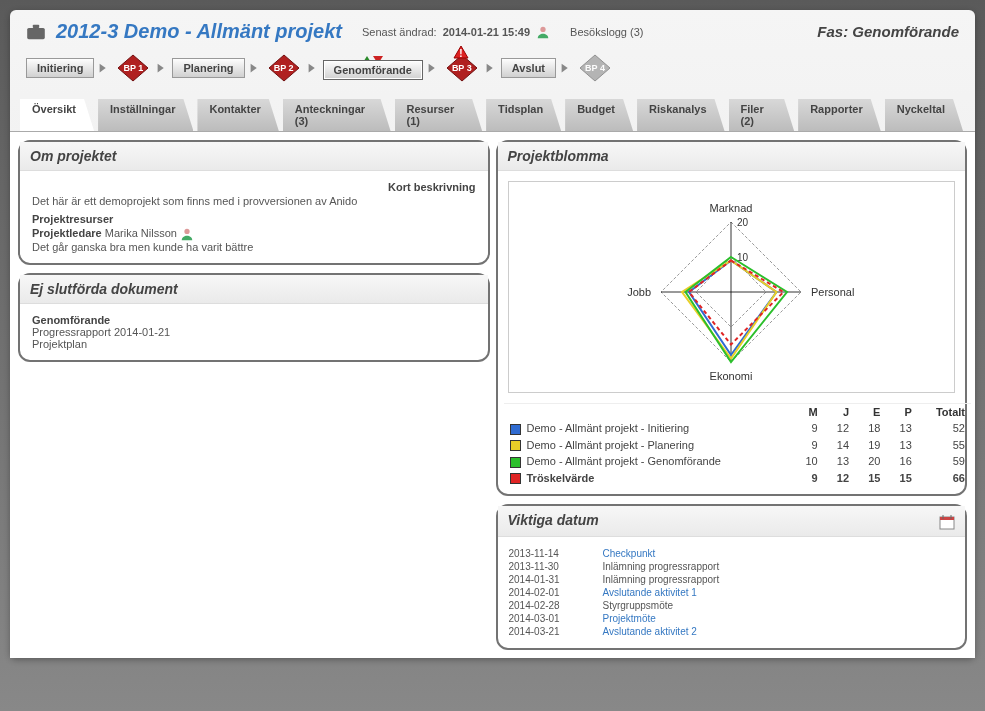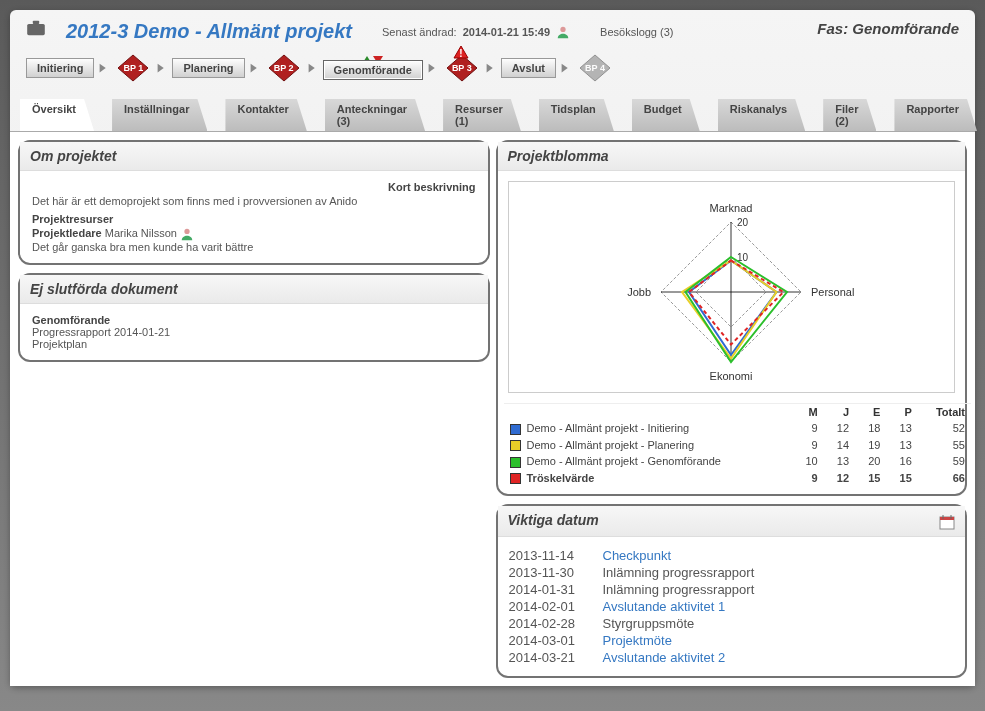--- a/index.html
+++ b/index.html
@@ -13,21 +13,21 @@
   overflow: hidden;
 }
 .app {
   background: linear-gradient(#f5f5f5,#e6e6e6);
   border-radius: 6px;
   margin: 10px;
   padding: 0;
   box-shadow: 0 2px 6px rgba(0,0,0,.3);
 }
 .header { padding: 10px 16px 6px; }
-.title-row { display: flex; gap: 20px; }
+.title-row { display: flex; align-items: center; gap: 10px; }
 .briefcase-icon { width: 20px; height: 16px; fill: #666; }
 .project-title { color:#3578c2; font-size:20px; font-weight:bold; font-style: italic; }
 .meta { font-size: 11px; color:#555; margin-left: 10px; display:flex; align-items:center; gap:6px;}
 .person-icon { width:14px; height:14px; }
 .phase-label { margin-left:auto; font-weight:bold; font-style:italic; color:#444; font-size:15px;}
 
 .workflow { display:flex; align-items:center; gap:3px; margin-top:10px; flex-wrap:wrap;}
 .stage {
   background: linear-gradient(#fdfdfd,#d0d0d0);
   border:1px solid #999;
@@ -41,21 +41,21 @@
 .arrow-icon { width:14px; height:14px; fill:#888;}
 .bp { position:relative; width:38px; height:30px; display:flex; align-items:center; justify-content:center;}
 .bp svg { position:absolute; top:0; left:0;}
 .bp-text { position:relative; color:#fff; font-size:9px; font-weight:bold; z-index:2;}
 .mini-flags { display:flex; gap:1px; margin-bottom:-4px;}
 .tri { width:0; height:0; border-left:5px solid transparent; border-right:5px solid transparent;}
 .tri.g { border-bottom:8px solid #2a8a2a;}
 .tri.r { border-top:8px solid #c22;}
 .warn-badge { position:absolute; top:-8px; left:10px; z-index:3;}
 
-.tabs { display:flex; gap:16px; padding:10px 10px 0; border-bottom:1px solid #aaa;}
+.tabs { display:flex; gap:2px; padding:10px 10px 0; border-bottom:1px solid #aaa;}
 .tab {
   background:linear-gradient(#d8d8d8,#bcbcbc);
   color:#444;
   padding:4px 12px;
   font-size:11px;
   font-weight:bold;
   position:relative;
   margin-right:2px;
   cursor:pointer;
   clip-path: polygon(0 0, calc(100% - 10px) 0, 100% 100%, 0 100%);
@@ -76,21 +76,21 @@
 .radar-box { border:1px solid #ccc; margin:10px; padding:5px; display:flex; justify-content:center;}
 
 .legend-table { width:100%; border-collapse:collapse; font-size:11px; margin:0 6px 8px;}
 .legend-table th { text-align:right; padding:2px 6px; font-weight:bold; color:#333; border-top:1px solid #eee;}
 .legend-table th:first-child { text-align:left;}
 .legend-table td { padding:2px 6px; text-align:right; color:#444;}
 .legend-table td:first-child { text-align:left;}
 .legend-table tr.bold td { font-weight:bold;}
 .swatch { display:inline-block; width:11px; height:11px; border:1px solid #333; margin-right:6px; vertical-align:middle;}
 
-.dates { font-size:13px;padding-left:11px;}
+.dates { font-size:10px;padding-left:11px;}
 .dates .row { display:flex; gap:14px; padding:1px 0;}
 .dates .date { width:80px; color:#555;}
 .dates .link { color:#3578c2;}
 .cal-icon { float:right; margin-top:2px;}
 .clearfix::after { content:""; display:block; clear:both;}
 </style>
 </head>
 <body>
 
 <div class="app">

